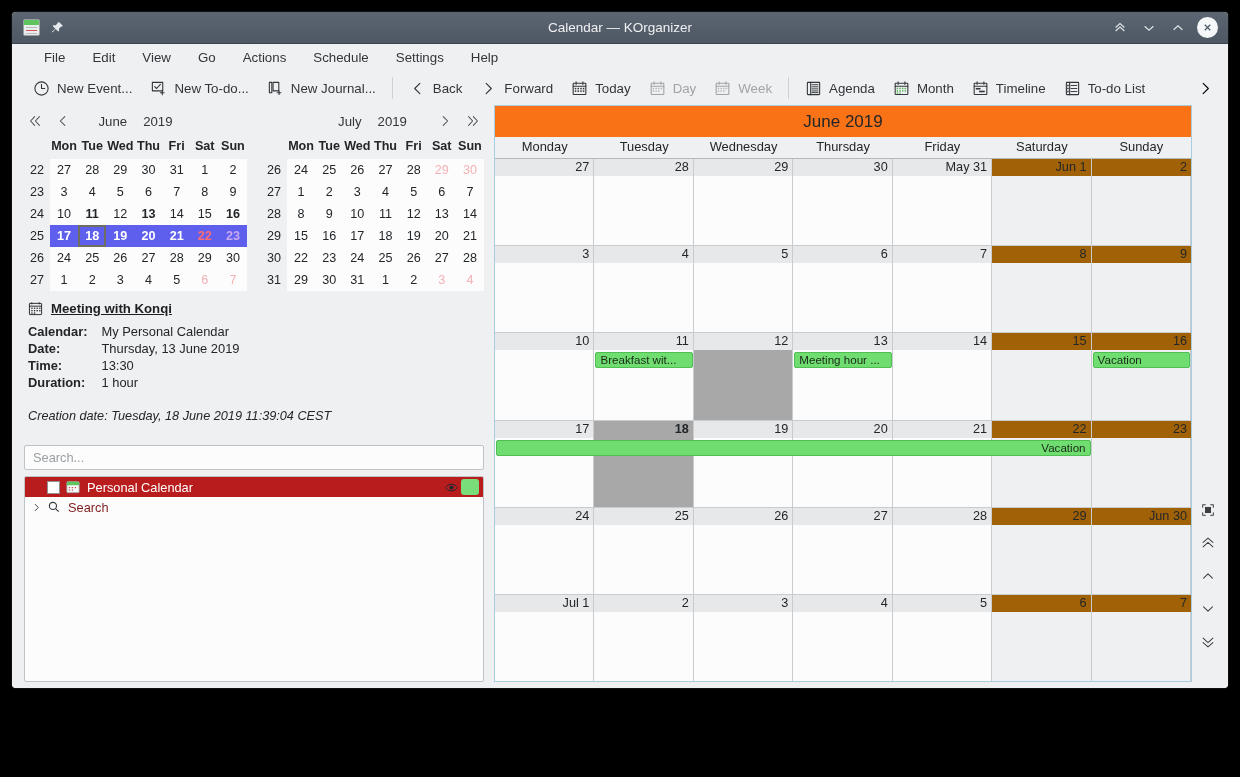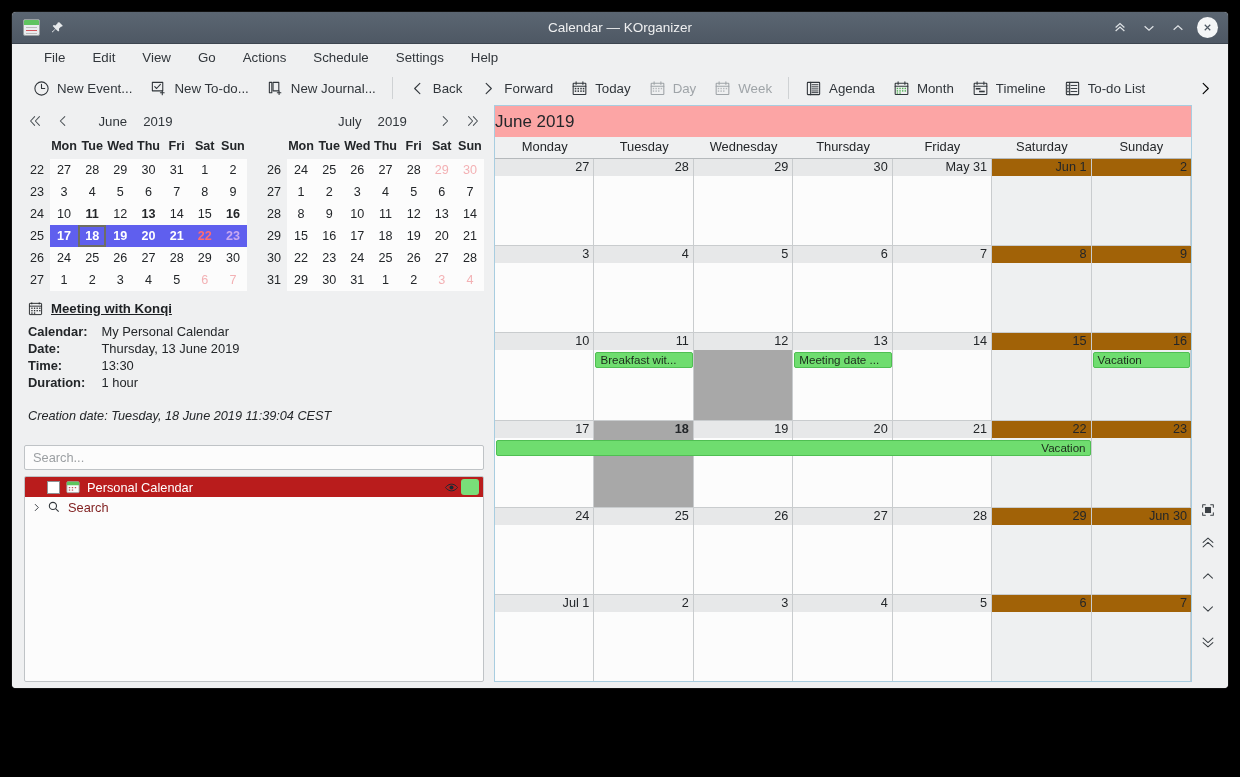--- a/index.html
+++ b/index.html
@@ -166,22 +166,22 @@
   .tree-right { margin-left: auto; display: flex; align-items: center; gap: 2px; padding-right: 4px; }
   .color-swatch { width: 18px; height: 16px; background: #79de79; border-radius: 3px; }
   .vline { width: 1px; background: #b8bcbf; height: 100%; }
   
   #right { flex: 1; display: flex; min-width: 0; padding-right: 4px; }
   #monthview {
     flex: 1; min-width: 0; border: 1px solid #a8cde0; background: #fcfcfc;
     display: flex; flex-direction: column; margin-left: 2px;
   }
   #mv-title {
-    text-align: left; font-size: 17px; color: #232629; padding: 6px 0 5px 0;
-    background: #fca5a5;
+    text-align: center; font-size: 17px; color: #232629; padding: 6px 0 5px 0;
+    background: #f97316;
   }
   #mv-daynames {
     display: grid; grid-template-columns: repeat(7, 1fr);
     background: #eff0f1; font-size: 12.9px; color: #232629;
   }
   #mv-daynames div { text-align: center; padding: 2px 0 4px 0; }
   #mv-grid { flex: 1; display: flex; flex-direction: column; min-height: 0; }
   .mv-week {
     flex: 1; display: flex; flex-direction: column; min-height: 0;
     border-top: 1px solid #c9ccce; position: relative;
@@ -802,21 +802,21 @@
               <div class="mv-cells">
                 <div class="mv-cell"></div>
                 <div class="mv-cell"></div>
                 <div class="mv-cell today"></div>
                 <div class="mv-cell"></div>
                 <div class="mv-cell"></div>
                 <div class="mv-cell we"></div>
                 <div class="mv-cell we"></div>
                 <div class="mv-events">
                   <div class="mv-event" style="left: calc(14.2857% + 1px); width: calc(14.2857% - 2px); top: 2px;">Breakfast wit...</div>
-                  <div class="mv-event" style="left: calc(42.8571% + 1px); width: calc(14.2857% - 2px); top: 2px;">Meeting date ...</div>
+                  <div class="mv-event" style="left: calc(42.8571% + 1px); width: calc(14.2857% - 2px); top: 2px;">Meeting hour ...</div>
                   <div class="mv-event" style="left: calc(85.7143% + 1px); width: calc(14.2857% - 2px); top: 2px;">Vacation</div>
                 </div>
               </div>
             </div>
             <div class="mv-week">
               <div class="mv-daynums">
                 <div class="mv-daynum">17</div>
                 <div class="mv-daynum today">18</div>
                 <div class="mv-daynum">19</div>
                 <div class="mv-daynum">20</div>

